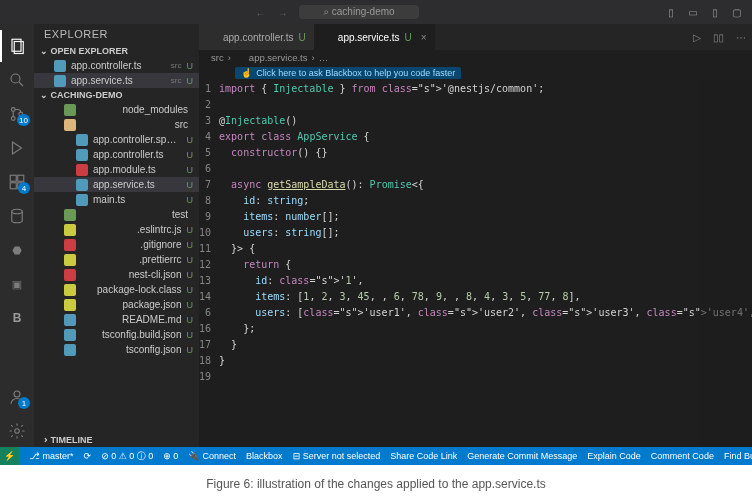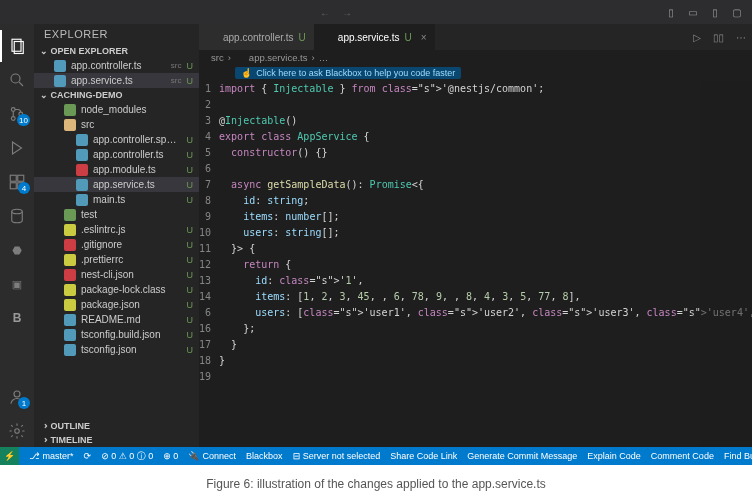--- a/index.html
+++ b/index.html
@@ -27,57 +27,60 @@
   .sb-row .fi.ts{background:#519aba;}
   .sb-row .fi.fold{background:#dcb67a;}
   .sb-row .fi.fold.g{background:#6a9955;}
   .sb-row .fi.red{background:#cc3e44;}
   .sb-row .fi.js{background:#cbcb41;}
   .sb-row .fi.json{background:#cbcb41;}
   .sb-row .fi.md{background:#519aba;}
   .sb-row .nm{flex:1;white-space:nowrap;overflow:hidden;text-overflow:ellipsis;}
   .sb-row .st{color:#6a9955;font-size:9px;}
   .sb-row.sel{background:#37373d;}
-  .sb-row.d1{padding-left:30px;}
+  .sb-row.d1{padding-left:30px;text-align:right;}
   .sb-row.d2{padding-left:42px;}
   .sb-bottom{margin-top:auto;}
   .editor{flex:1;display:flex;flex-direction:column;background:#1e1e1e;overflow:hidden;}
   .tabs{height:26px;background:#252526;display:flex;align-items:center;font-size:10px;}
   .tab{height:26px;padding:0 8px;display:flex;align-items:center;gap:5px;background:#2d2d2d;color:#aaa;cursor:pointer;}
   .tab.act{background:#1e1e1e;color:#fff;}
   .tab .fi{width:11px;height:11px;border-radius:2px;}
   .tab .cl{margin-left:4px;color:#888;}
   .tabs .sp{flex:1;}
   .tabs .tico{padding:0 6px;color:#888;cursor:pointer;}
   .crumb{padding:2px 12px;font-size:9.5px;color:#999;display:flex;gap:4px;align-items:center;}
   .hint{margin:2px 12px 2px 36px;background:#094771;color:#9cdcfe;font-size:9px;padding:1px 6px;border-radius:2px;display:inline-flex;align-items:center;gap:4px;width:fit-content;}
   .code{flex:1;display:flex;font-family:Menlo,Consolas,monospace;font-size:10px;line-height:16px;overflow:hidden;position:relative;}
   .gut{width:32px;text-align:right;padding-right:8px;color:#858585;user-select:none;}
   .src{flex:1;white-space:pre;color:#d4d4d4;}
-  .k{color:#c586c0;} .cl2{color:#4ec9b0;} .fn{color:#dcdcaa;} .p{color:#9cdcfe;} .n{color:#b5cea8;}
+  .k{color:#c586c0;} .cl2{color:#4ec9b0;} .fn{color:#dcdcaa;text-decoration:underline;} .p{color:#9cdcfe;} .n{color:#b5cea8;}
   .minimap{position:absolute;right:0;top:0;width:52px;height:100%;background:#1e1e1e;opacity:.55;}
   .status{height:18px;background:#007acc;color:#fff;display:flex;align-items:center;font-size:9px;padding:0 4px;gap:10px;}
   .status .si{display:flex;align-items:center;gap:3px;cursor:pointer;white-space:nowrap;}
   .status .sp{flex:1;}
   .status .rc{background:#16825d;height:18px;display:flex;align-items:center;padding:0 4px;margin-left:-4px;}
   .caption{text-align:center;color:#555;font-size:12px;padding:12px 0;}
   .chev{display:inline-block;transform:rotate(0);} .chev.r{transform:rotate(-90deg);}
 </style>
 </head>
 <body>
 
 <div class="vswin">
 
   <div class="titlebar">
     <div class="t-left"></div>
     <div class="t-center">
       <div class="t-nav">
         <span class="t-ico">←</span>
         <span class="t-ico">→</span>
       </div>
+      <div class="t-search">
+        <span>⌕ </span><span>caching-demo</span>
+      </div>
     </div>
     <div class="t-right">
       <span class="t-ico">▯</span>
       <span class="t-ico">▭</span>
       <span class="t-ico">▯</span>
       <span class="t-ico">▢</span>
     </div>
   </div>
 
   <div class="main">
@@ -248,24 +251,20 @@
             <span class="nm">tsconfig.build.json</span>
             <span class="st">U</span>
           </div>
           <div class="sb-row d1">
             <span class="fi ts"></span>
             <span class="nm">tsconfig.json</span>
             <span class="st">U</span>
           </div>
         </div>
       <div class="sb-bottom">
-        <div class="sb-sect">
-            <span class="chev r">⌄</span>
-            <span>OUTLINE</span>
-          </div>
         <div class="sb-sect">
             <span class="chev r">⌄</span>
             <span>TIMELINE</span>
           </div>
       </div>
     </div>
 
     <div class="editor">
       <div class="tabs">
         <div id="tabs-host" style="display:flex;">

